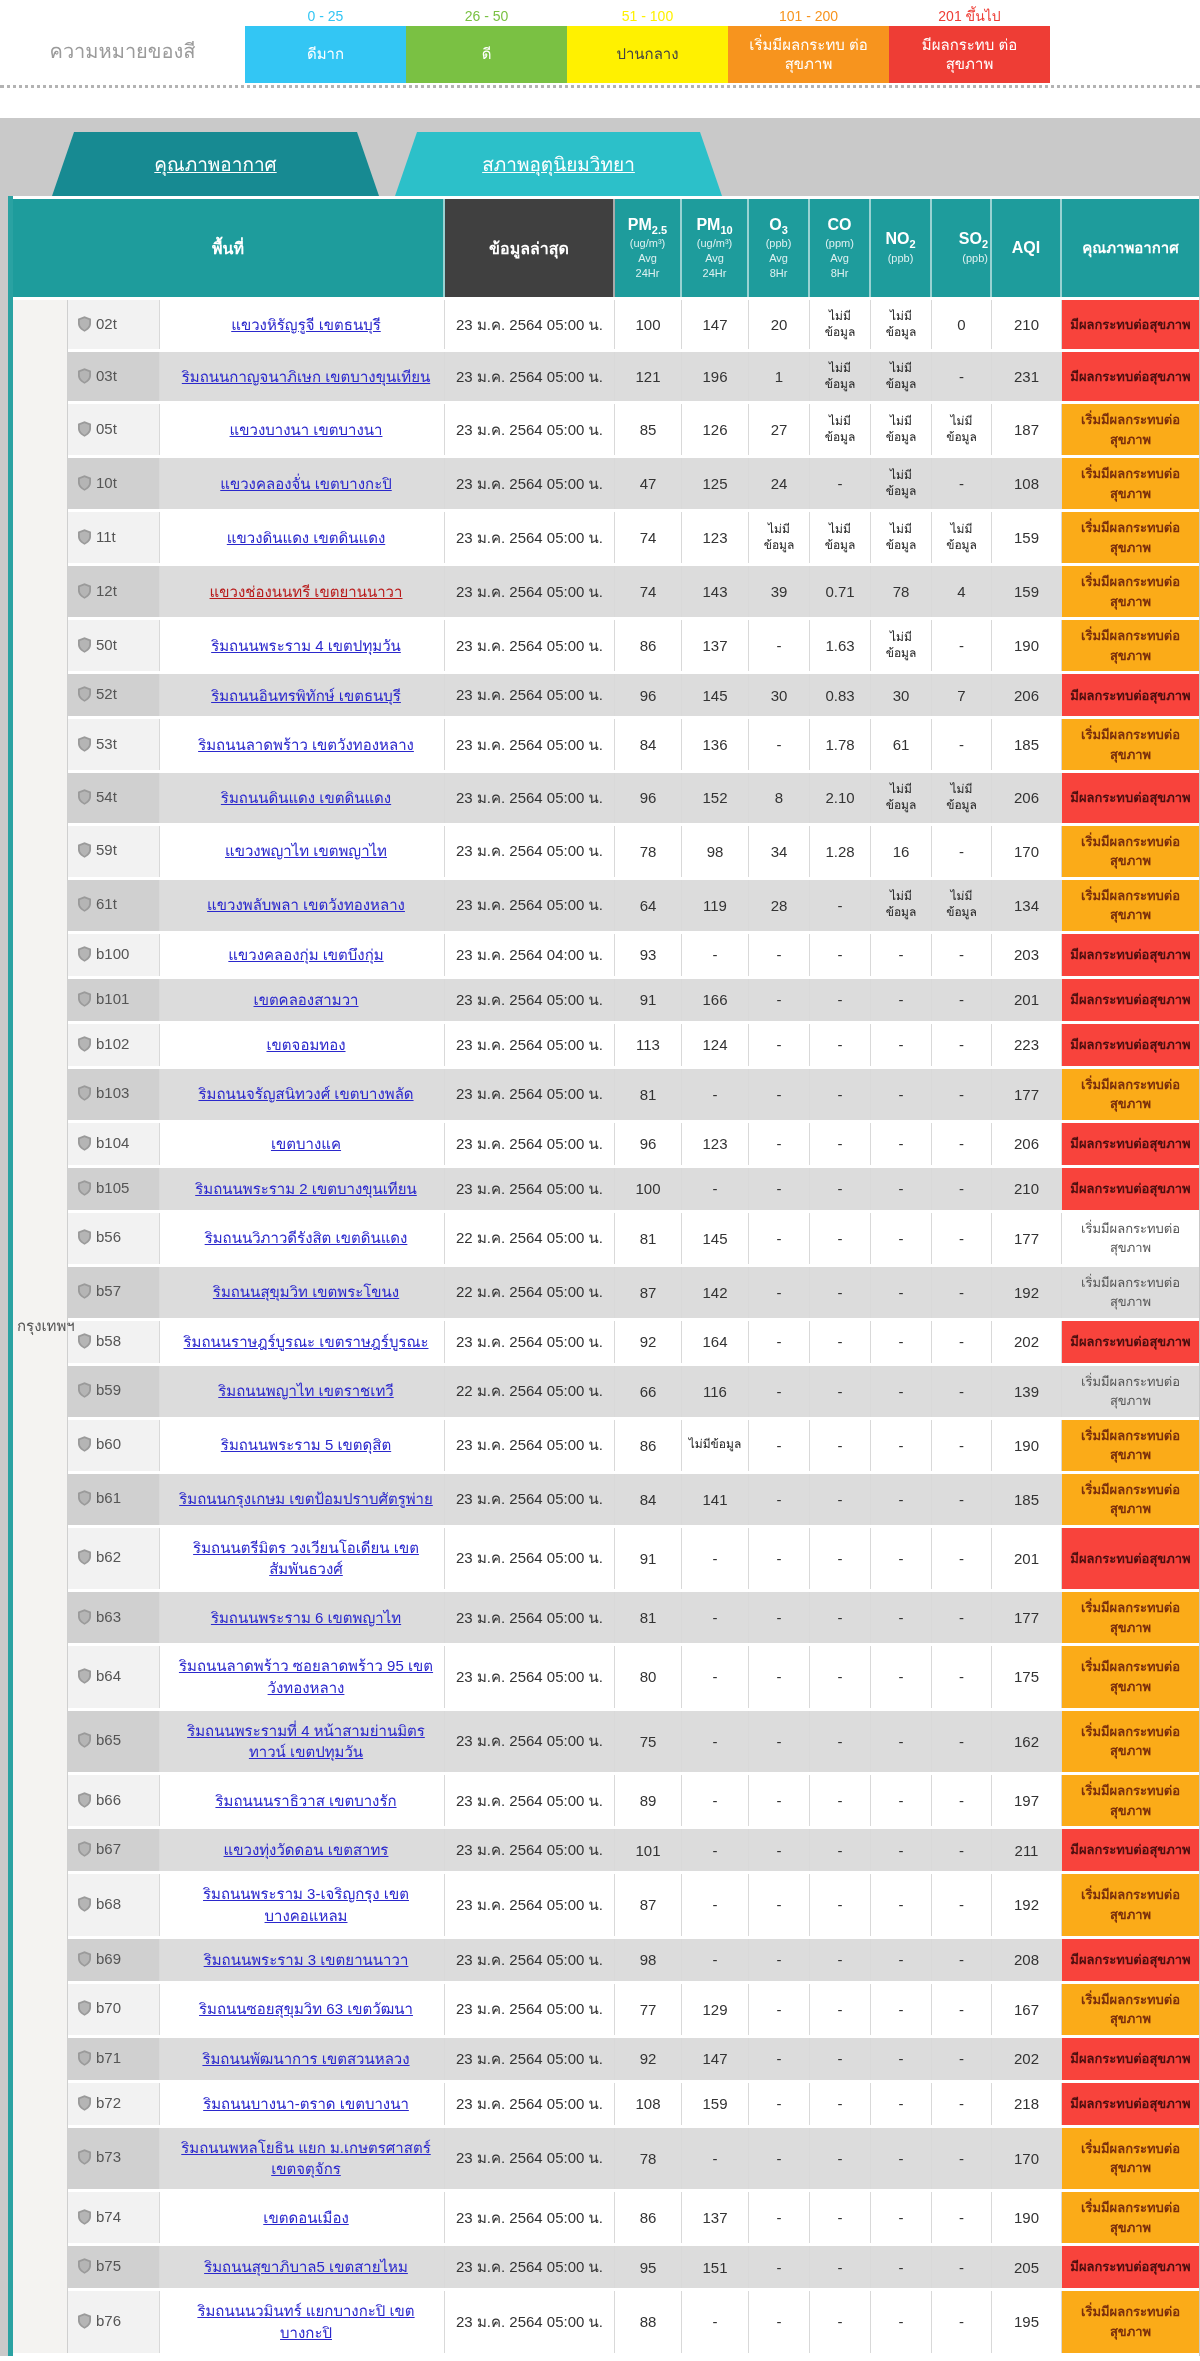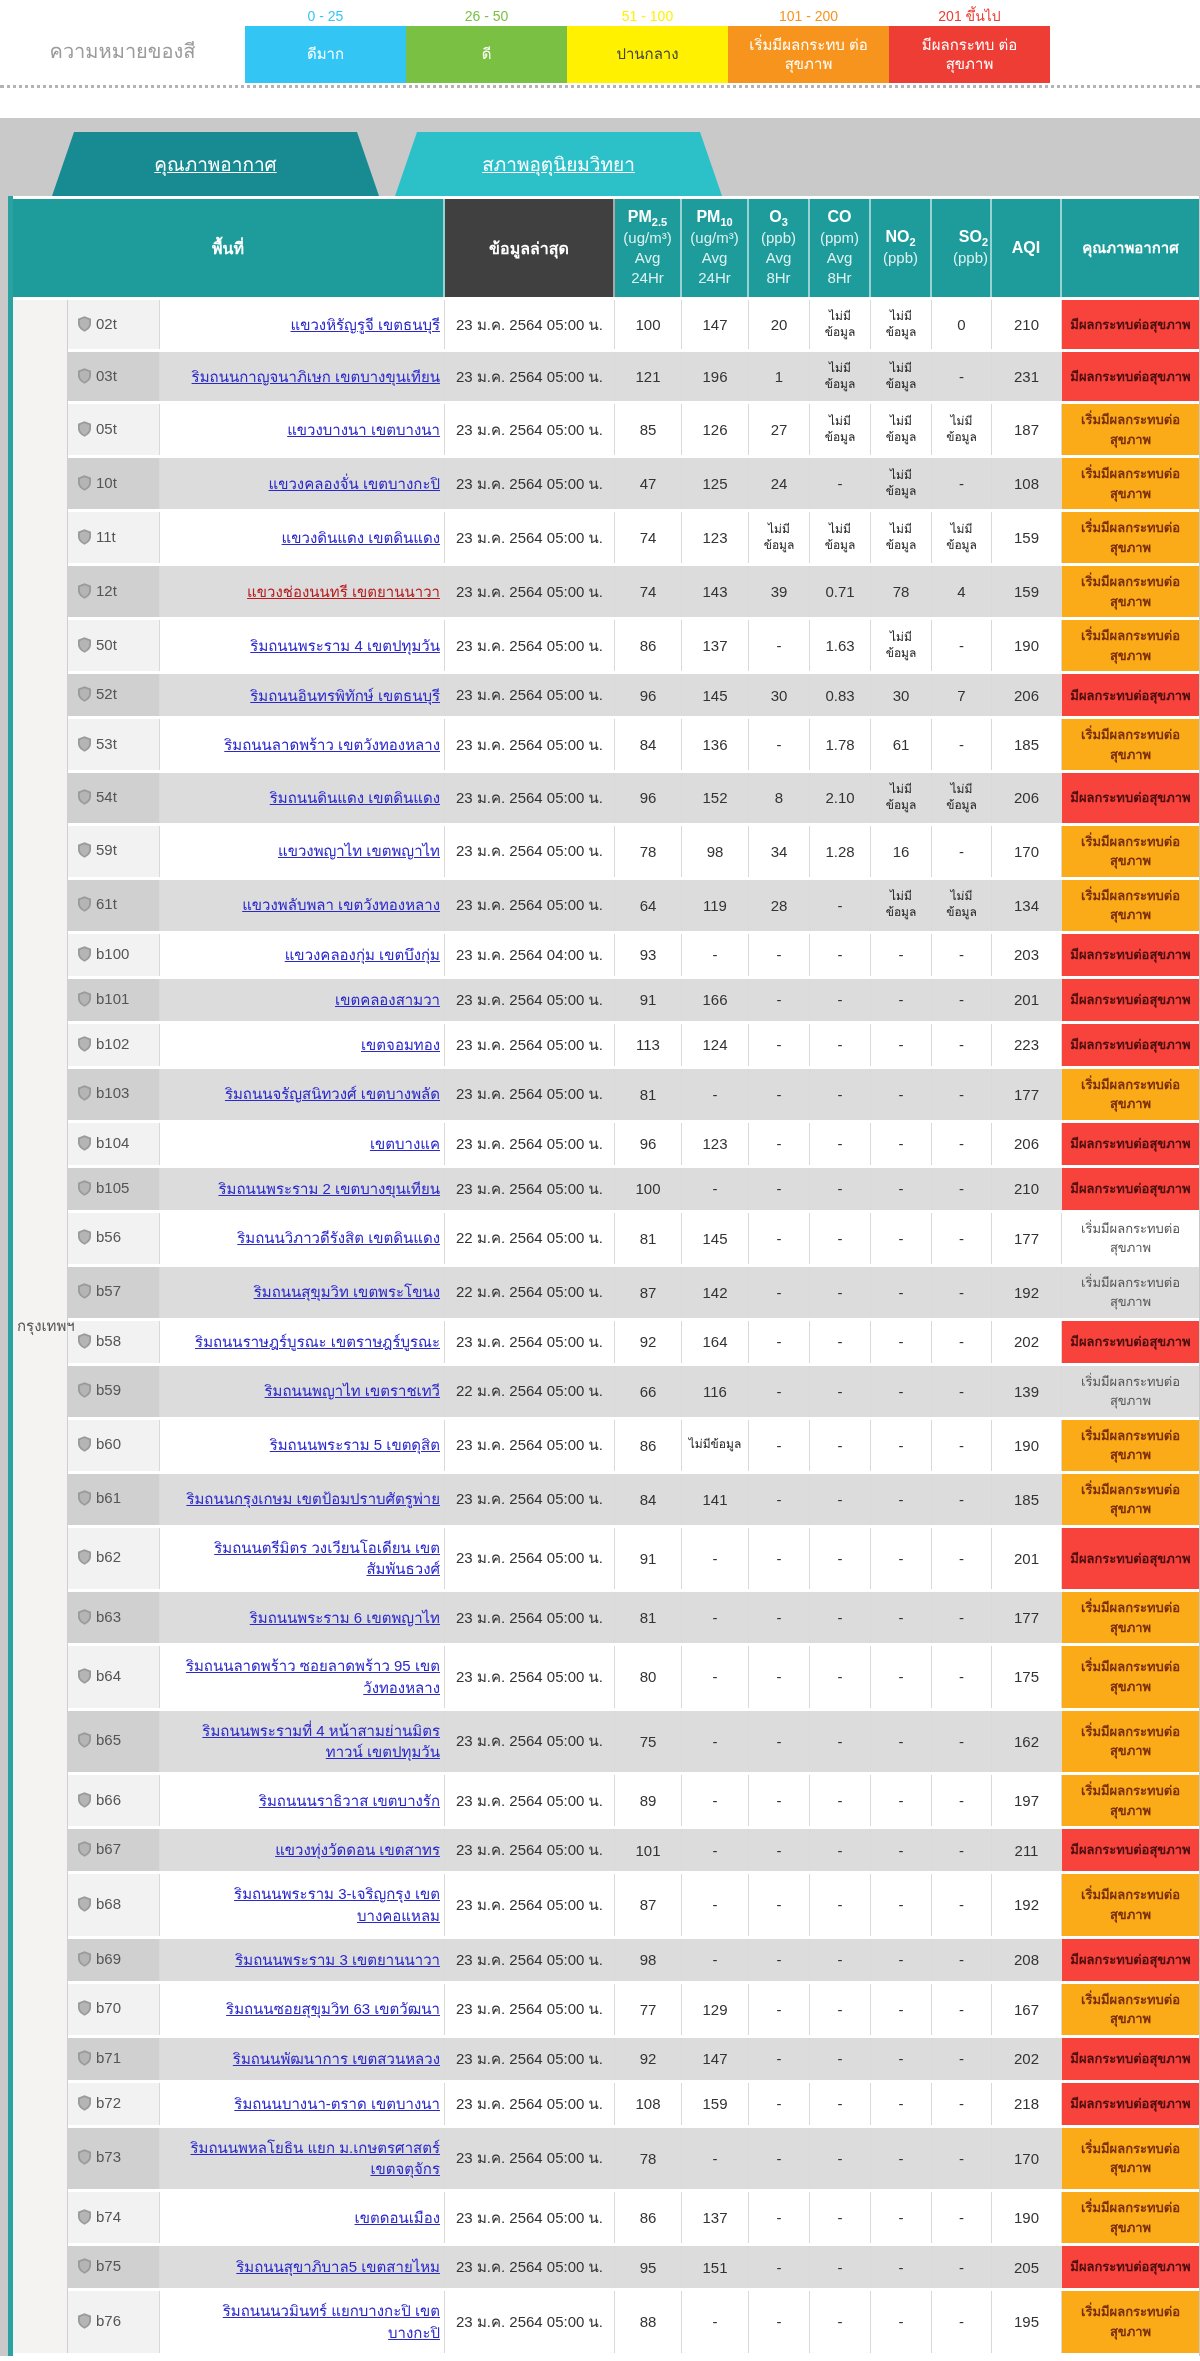--- a/index.html
+++ b/index.html
@@ -24,30 +24,30 @@
   .tab a{color:#fff;font-size:19px;text-decoration:underline;}
 
   
   .table-wrap{margin-left:8px;border-left:5px solid #2aa2a2;background:#c9c9c9;}
   table.aq{border-collapse:separate;border-spacing:0 3px;background:#fff;width:1186px;table-layout:fixed;}
   thead th{color:#fff;vertical-align:middle;text-align:center;padding:8px 2px;
       border-right:2px solid rgba(255,255,255,.55);height:82px;}
   thead th:last-child{border-right:none;}
   th .h-main{font-size:16px;font-weight:bold;}
   th .h-sub{font-size:11px;vertical-align:sub;}
-  th .h-meta{display:block;font-size:15px;font-weight:normal;color:rgba(255,255,255,.85);line-height:1.35;}
+  th .h-meta{display:block;font-size:11px;font-weight:normal;color:rgba(255,255,255,.85);line-height:1.35;}
   tbody td{border-right:1px solid #d9d9d9;text-align:center;vertical-align:middle;
       padding:9px 4px;font-size:15px;color:#333;box-sizing:border-box;}
   tbody td:last-child{border-right:none;}
   tbody tr:nth-child(odd){background:#fff;}
   tbody tr:nth-child(even){background:#dcdcdc;}
   td.province{background:#f4f3f1;color:#555;font-size:15px;border-right:1px solid #cfcfcf;}
   td.idcell{background:rgba(0,0,0,0.05);text-align:left;padding-left:10px;color:#555;white-space:nowrap;}
   td.idcell .shield{display:inline-block;vertical-align:-3px;margin-right:5px;}
-  td.namecell{text-align:right;padding-left:12px;line-height:1.45;}
+  td.namecell{text-align:center;padding-left:12px;line-height:1.45;}
   td.namecell a{text-decoration:underline;}
   td.nodata-cell{font-size:12px;line-height:1.3;color:#222;}
   td.status{font-size:13px;font-weight:bold;line-height:1.5;padding:6px 6px;}
   td.status.stale{font-weight:normal;font-size:13px;}
 </style>
 </head>
 <body>
 
 <div class="page">
 

